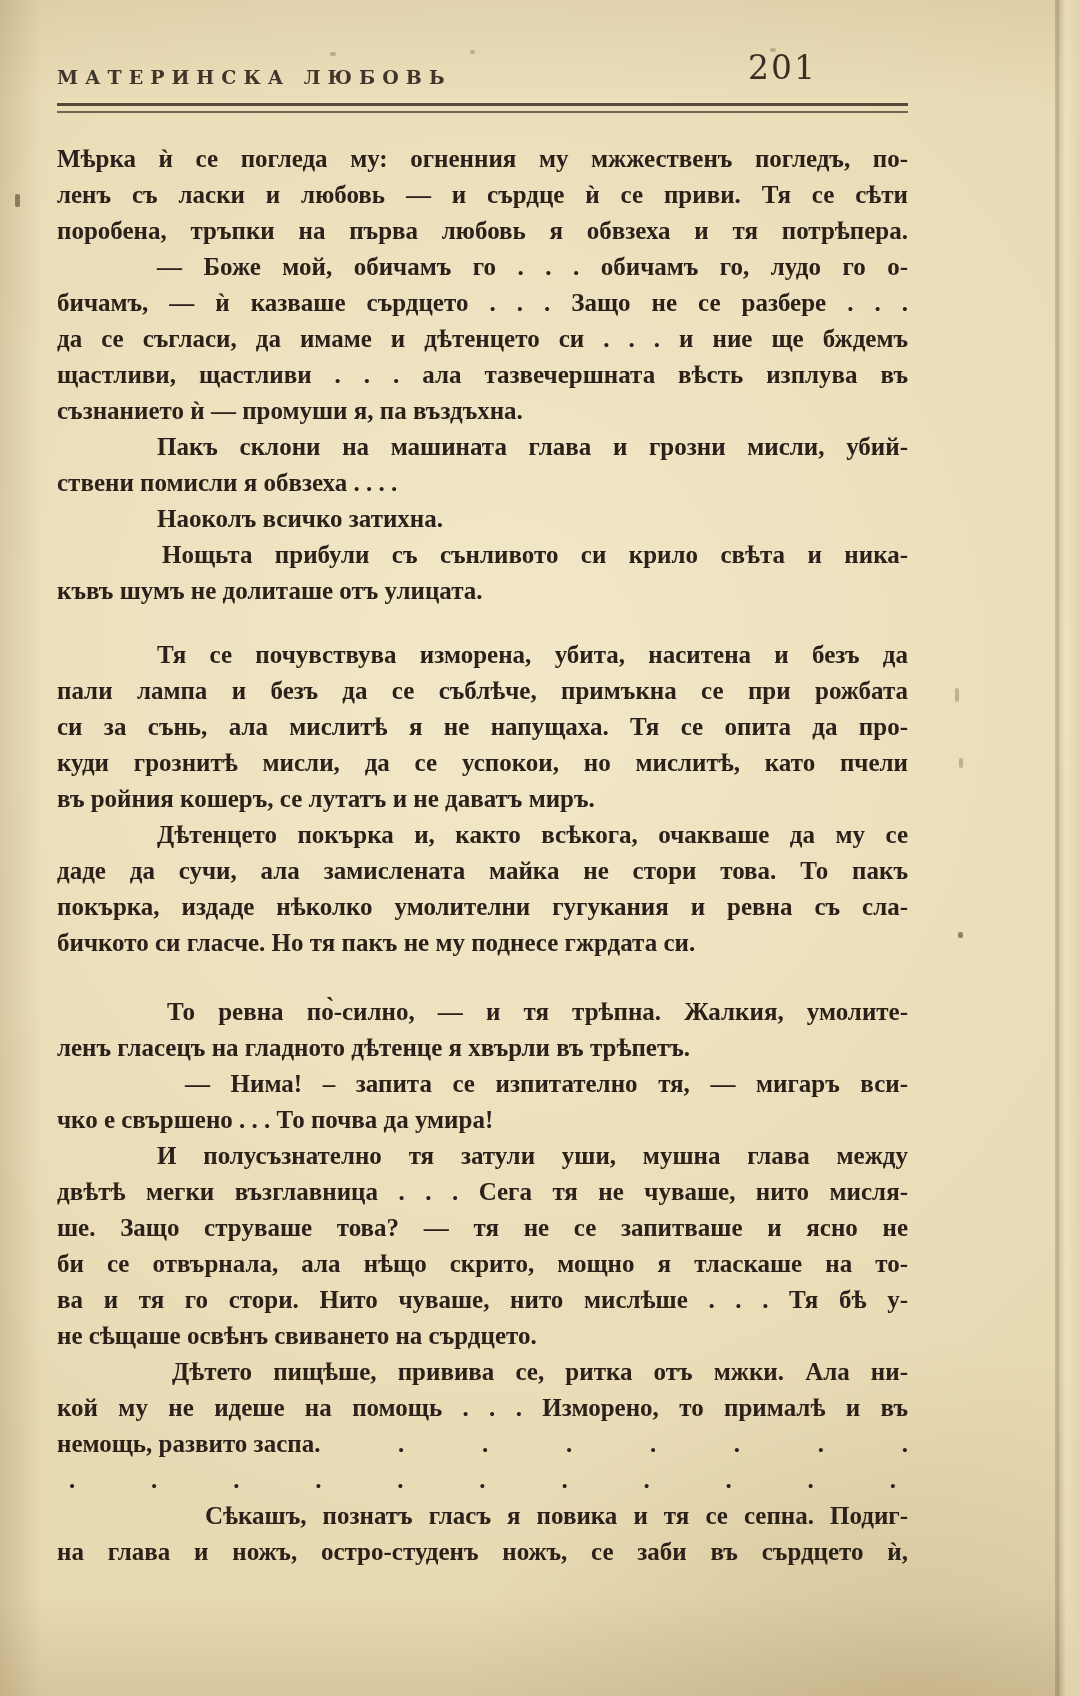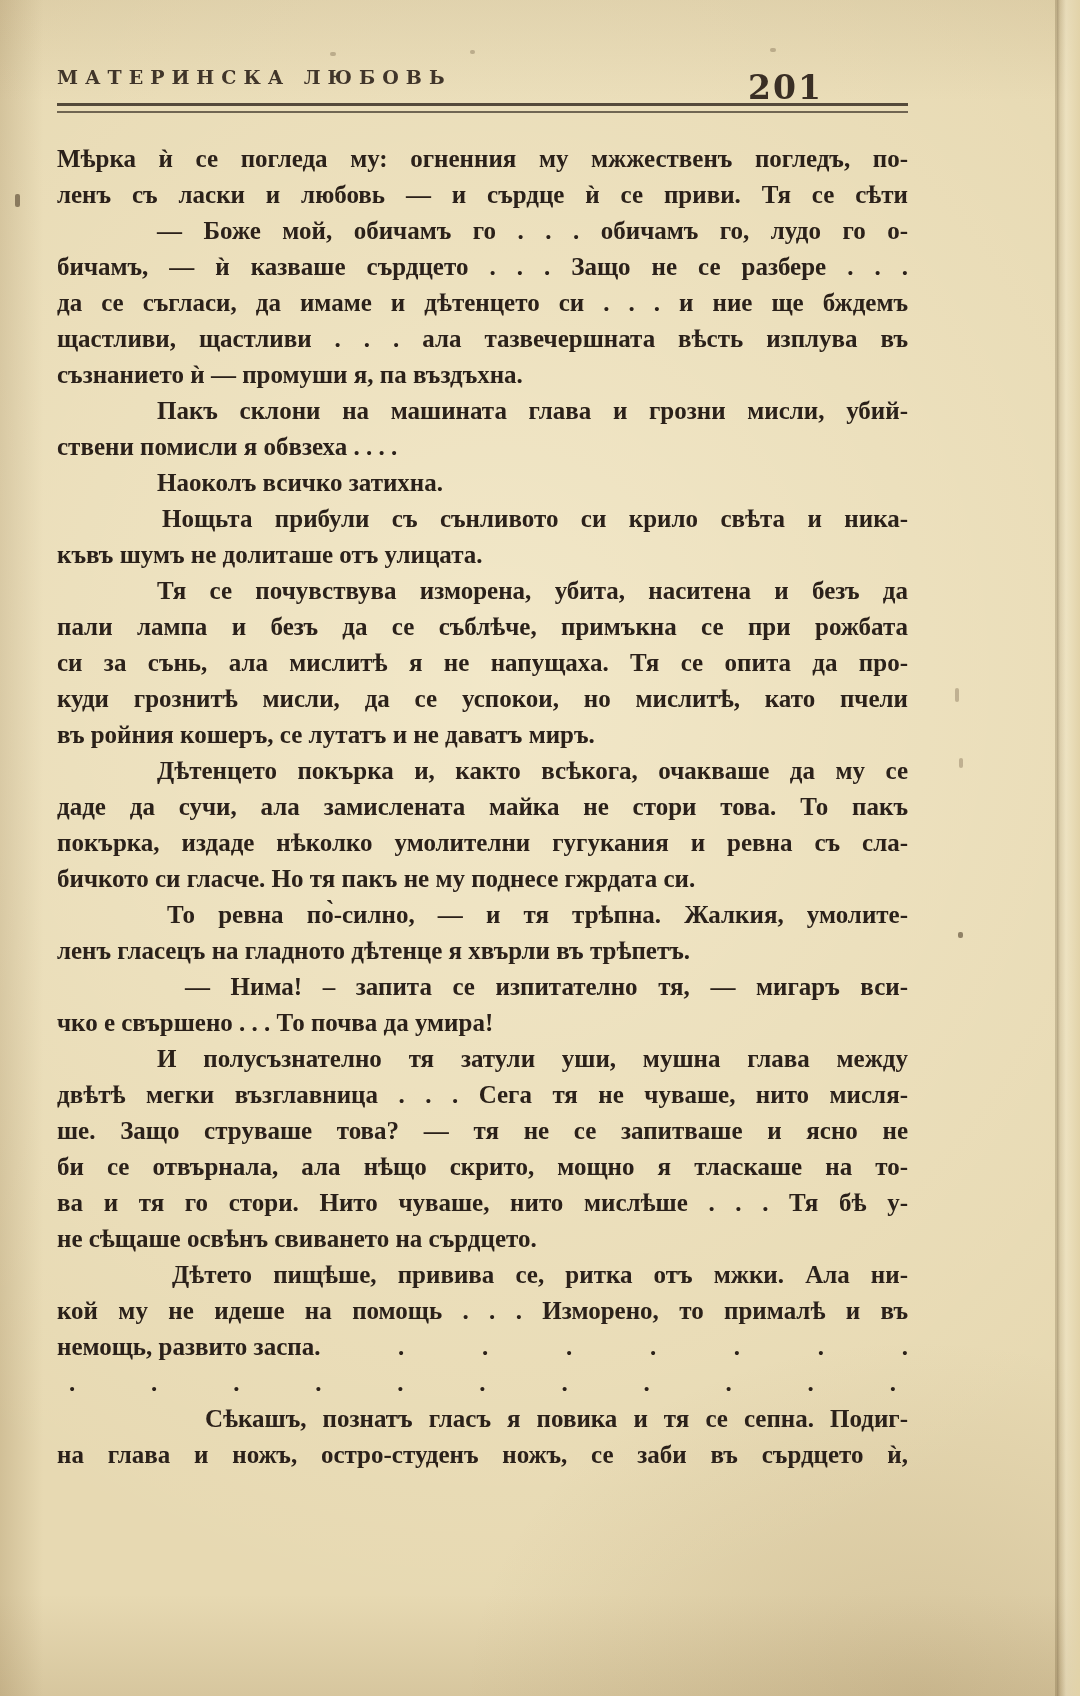--- a/index.html
+++ b/index.html
@@ -25,22 +25,22 @@
     position:absolute;top:0;right:23px;width:2px;height:100%;
     background:rgba(100,78,45,0.25);
   }
   .header-title{
     position:absolute;top:66px;left:57px;width:851px;
     text-align:left;padding-right:96px;box-sizing:border-box;
     font-size:19px;font-weight:bold;letter-spacing:7px;
     color:#40352a;
   }
   .page-number{
-    position:absolute;top:68px;left:748px;
-    font-size:33px;font-weight:bold;color:#3a2f25;letter-spacing:2px;
+    position:absolute;top:48px;left:748px;
+    font-size:33px;font-weight:normal;color:#3a2f25;letter-spacing:2px;
   }
   .header-rule{
     position:absolute;top:103px;left:57px;width:851px;height:5px;
     border-top:3px solid rgba(48,38,28,0.80);
     border-bottom:2px solid rgba(48,38,28,0.65);
   }
   .text-block{
     position:absolute;top:141px;left:57px;width:851px;
     color:#2b211a;
   }
@@ -66,40 +66,41 @@
 
   <div class="header-title">МАТЕРИНСКА ЛЮБОВЬ</div>
 
   <div class="page-number">201</div>
 
   <div class="header-rule"></div>
 
   <div class="text-block">
       <div class="line">Мѣрка ѝ се погледа му:  огненния му мжжественъ погледъ, по-</div>
       <div class="line">ленъ съ ласки и любовь — и сърдце ѝ се приви. Тя се сѣти</div>
+      <div class="line">поробена,  тръпки на първа любовь я обвзеха и тя потрѣпера.</div>
       <div class="line" style="padding-left: 100px;">— Боже мой, обичамъ го . . .  обичамъ го,  лудо го о-</div>
       <div class="line">бичамъ, — ѝ казваше сърдцето . . .  Защо не  се разбере . . .</div>
       <div class="line">да се съгласи, да имаме и дѣтенцето си . . .  и ние ще бждемъ</div>
       <div class="line">щастливи, щастливи . . .  ала тазвечершната вѣсть изплува въ</div>
       <div class="line left">съзнанието ѝ — промуши я, па въздъхна.</div>
       <div class="line" style="padding-left: 100px;">Пакъ склони на машината глава и грозни мисли, убий-</div>
       <div class="line left">ствени помисли я обвзеха . . . .</div>
       <div class="line left" style="padding-left: 100px;">Наоколъ всичко затихна.</div>
       <div class="line" style="padding-left: 105px;">Нощьта прибули съ сънливото си крило свѣта и ника-</div>
       <div class="line left">къвъ шумъ не долиташе отъ улицата.</div>
-      <div class="line" style="padding-left: 100px;">Тя се почувствува изморена, убита, наситена и безъ да</div>
+      <div class="line" style="padding-left: 100px; margin-top: 28px;">Тя се почувствува изморена, убита, наситена и безъ да</div>
       <div class="line">пали лампа  и безъ да се съблѣче, примъкна  се при рожбата</div>
       <div class="line">си за сънь, ала мислитѣ я не напущаха.  Тя се опита да про-</div>
       <div class="line">куди  грознитѣ мисли,  да се успокои,  но мислитѣ,  като пчели</div>
       <div class="line left">въ ройния кошеръ, се лутатъ и не даватъ миръ.</div>
       <div class="line" style="padding-left: 100px;">Дѣтенцето покърка и, както всѣкога, очакваше да му се</div>
       <div class="line">даде да сучи,  ала замислената майка не стори това.  То пакъ</div>
       <div class="line">покърка, издаде нѣколко умолителни гугукания и ревна съ сла-</div>
       <div class="line left">бичкото си гласче. Но тя пакъ не му поднесе гжрдата си.</div>
-      <div class="line" style="padding-left: 110px;">То ревна по̀-силно, — и тя трѣпна.  Жалкия,  умолите-</div>
+      <div class="line" style="padding-left: 110px; margin-top: 33px;">То ревна по̀-силно, — и тя трѣпна.  Жалкия,  умолите-</div>
       <div class="line left">ленъ гласецъ на гладното дѣтенце я хвърли въ трѣпетъ.</div>
       <div class="line" style="padding-left: 128px;">— Нима!  – запита се изпитателно тя, — мигаръ вси-</div>
       <div class="line left">чко е свършено . . . То почва да умира!</div>
       <div class="line" style="padding-left: 100px;">И полусъзнателно  тя затули уши,  мушна глава между</div>
       <div class="line">двѣтѣ  мегки  възглавница . . .  Сега тя  не чуваше,  нито мисля-</div>
       <div class="line">ше.  Защо струваше  това? — тя не се  запитваше и ясно  не</div>
       <div class="line">би се отвърнала,  ала нѣщо  скрито,  мощно я тласкаше на то-</div>
       <div class="line">ва и тя го стори.  Нито чуваше,  нито мислѣше . . .  Тя бѣ у-</div>
       <div class="line left">не сѣщаше освѣнъ свиването на сърдцето.</div>
       <div class="line" style="padding-left: 115px;">Дѣтето пищѣше, привива се,  ритка отъ мжки.  Ала ни-</div>

